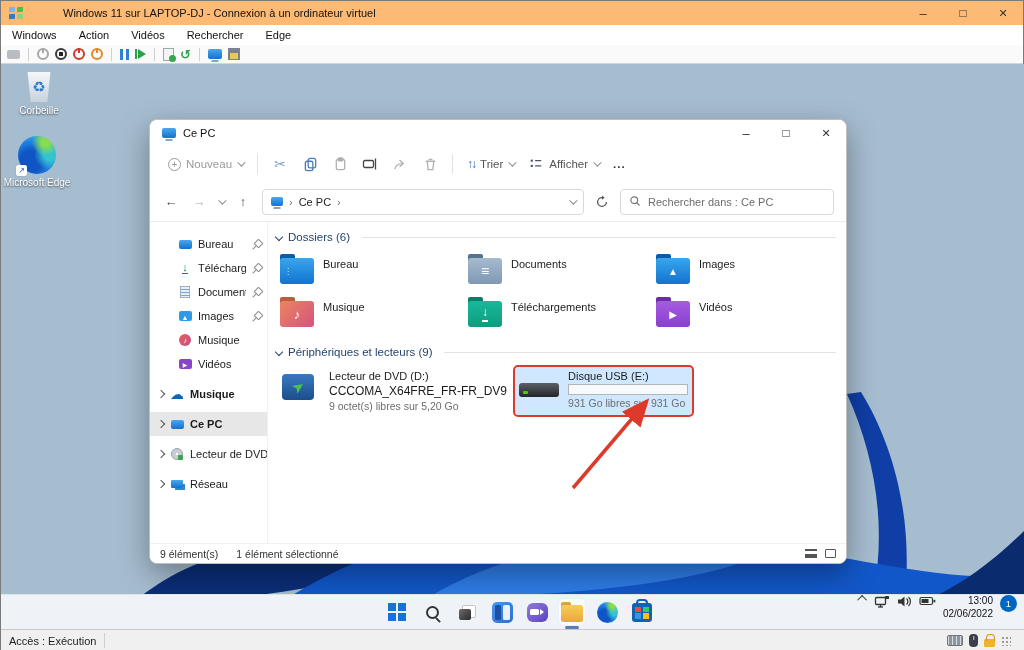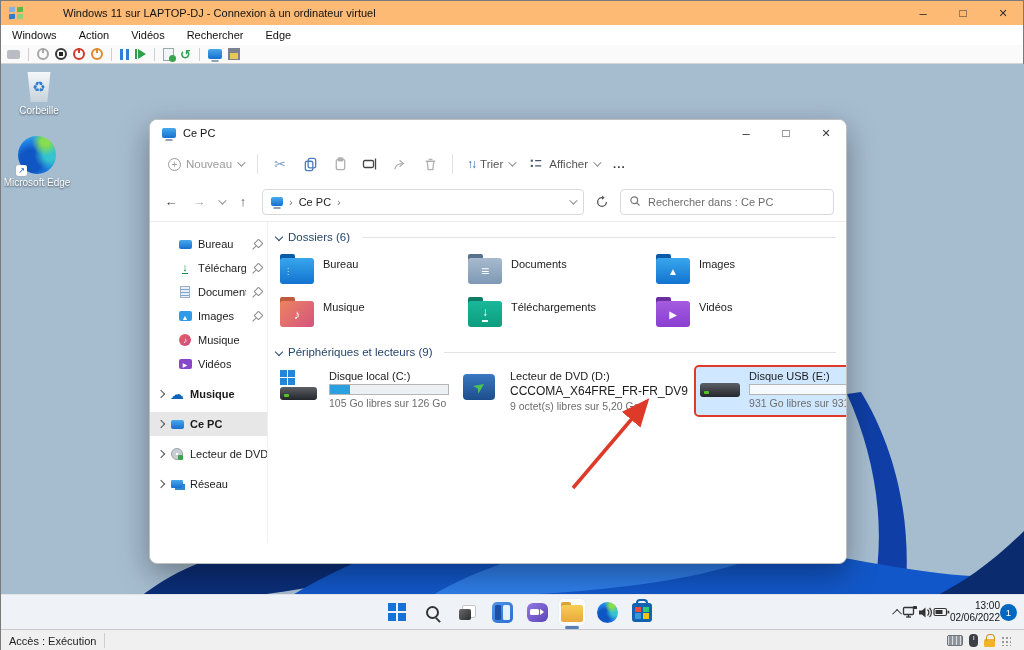--- a/index.html
+++ b/index.html
@@ -241,21 +241,21 @@
   .tb-fold::after { content:""; position:absolute; inset:0; border-radius:2.5px;
     background:linear-gradient(#f8cd55,#e8a93c); }
   .edge-s { width:21px; height:21px; }
   .store { width:20px; height:19px; background:#1262b4; border-radius:3px; position:relative;
     display:grid; grid-template-columns:1fr 1fr; grid-template-rows:1fr 1fr; gap:1.5px; padding:4px 3px 3px 3px; }
   .store::before { content:""; position:absolute; left:50%; top:-4px; transform:translateX(-50%);
     width:8px; height:6px; border:2px solid #1262b4; border-bottom:none; border-radius:4px 4px 0 0; }
   .store i:nth-child(1){background:#e74c3c;} .store i:nth-child(2){background:#2ecc71;}
   .store i:nth-child(3){background:#3498db;} .store i:nth-child(4){background:#f1c40f;}
 
-  .tb-right { position:absolute; right:8px; top:0; height:100%; display:flex; align-items:center; }
+  .tb-right { position:absolute; right:8px; top:0; height:100%; display:flex; align-items:flex-start; gap:7px; }
   .chev-up { width:7px; height:7px; border-left:1.5px solid #333; border-top:1.5px solid #333;
     transform:rotate(45deg) translateY(2px); }
   .tray-svg { display:flex; align-items:center; }
   .clock { text-align:right; font-size:10px; color:#111; line-height:1.25; }
   .badge { width:17px; height:17px; border-radius:50%; background:#0067c0; color:#fff; font-size:9.5px;
     display:flex; align-items:center; justify-content:center; }
 
   
   #vm-status { position:absolute; left:0; top:628px; width:1024px; height:22px; background:#f0f0f0;
     border-top:1px solid #c8c8c8; display:flex; align-items:center; font-size:11px; color:#222; z-index:10; }
@@ -573,33 +573,20 @@
             </div>
           </div>
 
           <div class="sec-head">
             <span class="chev down" style="border-color:#24456e;"></span>
             <span>Périphériques et lecteurs (9)</span>
           </div>
           <div class="grid3">
             <div class="cell drv-cell">
               <span class="drv-ic">
-                <span class="winflag"></span>
-                <span class="hdd"></span>
-              </span>
-              <span class="drv-txt">
-                <span class="drv-name">Disque local (C:)</span>
-                <span class="bar">
-                  <span class="bar-fill" style="display: block; width: 17%;"></span>
-                </span>
-                <span class="drv-info">105 Go libres sur 126 Go</span>
-              </span>
-            </div>
-            <div class="cell drv-cell">
-              <span class="drv-ic">
                 <span class="dvd-ic"></span>
               </span>
               <span class="drv-txt">
                 <span class="drv-name">Lecteur de DVD (D:)</span>
                 <span class="drv-sub">CCCOMA_X64FRE_FR-FR_DV9</span>
                 <span class="drv-info">9 octet(s) libres sur 5,20 Go</span>
               </span>
             </div>
             <div class="cell drv-cell drv-sel">
               <span class="drv-ic">
@@ -610,20 +597,28 @@
                 <span class="bar" style="background:#f7fafc;">
                   <span class="bar-fill" style="display: block; width: 0%;"></span>
                 </span>
                 <span class="drv-info">931 Go libres sur 931 Go</span>
               </span>
             </div>
           </div>
         </div>
       </div>
 
+      <div class="ex-status">
+        <span>9 élément(s)</span>
+        <span>1 élément sélectionné</span>
+        <span class="view-ics">
+          <span class="v-list"></span>
+          <span class="v-thumb"></span>
+        </span>
+      </div>
     </div>
 
     <svg id="annot" viewBox="0 0 1024 650" style="top:-63px; height:650px;">
       <defs>
         <marker id="ah" markerWidth="9" markerHeight="8" refX="7" refY="3.5" orient="auto">
           <path d="M0,0 L8,3.5 L0,7 Z" fill="#dd3a2a"></path>
         </marker>
       </defs>
       <line x1="572" y1="487" x2="646" y2="400" stroke="#dd3a2a" stroke-width="3.5" marker-end="url(#ah)"></line>
     </svg>

